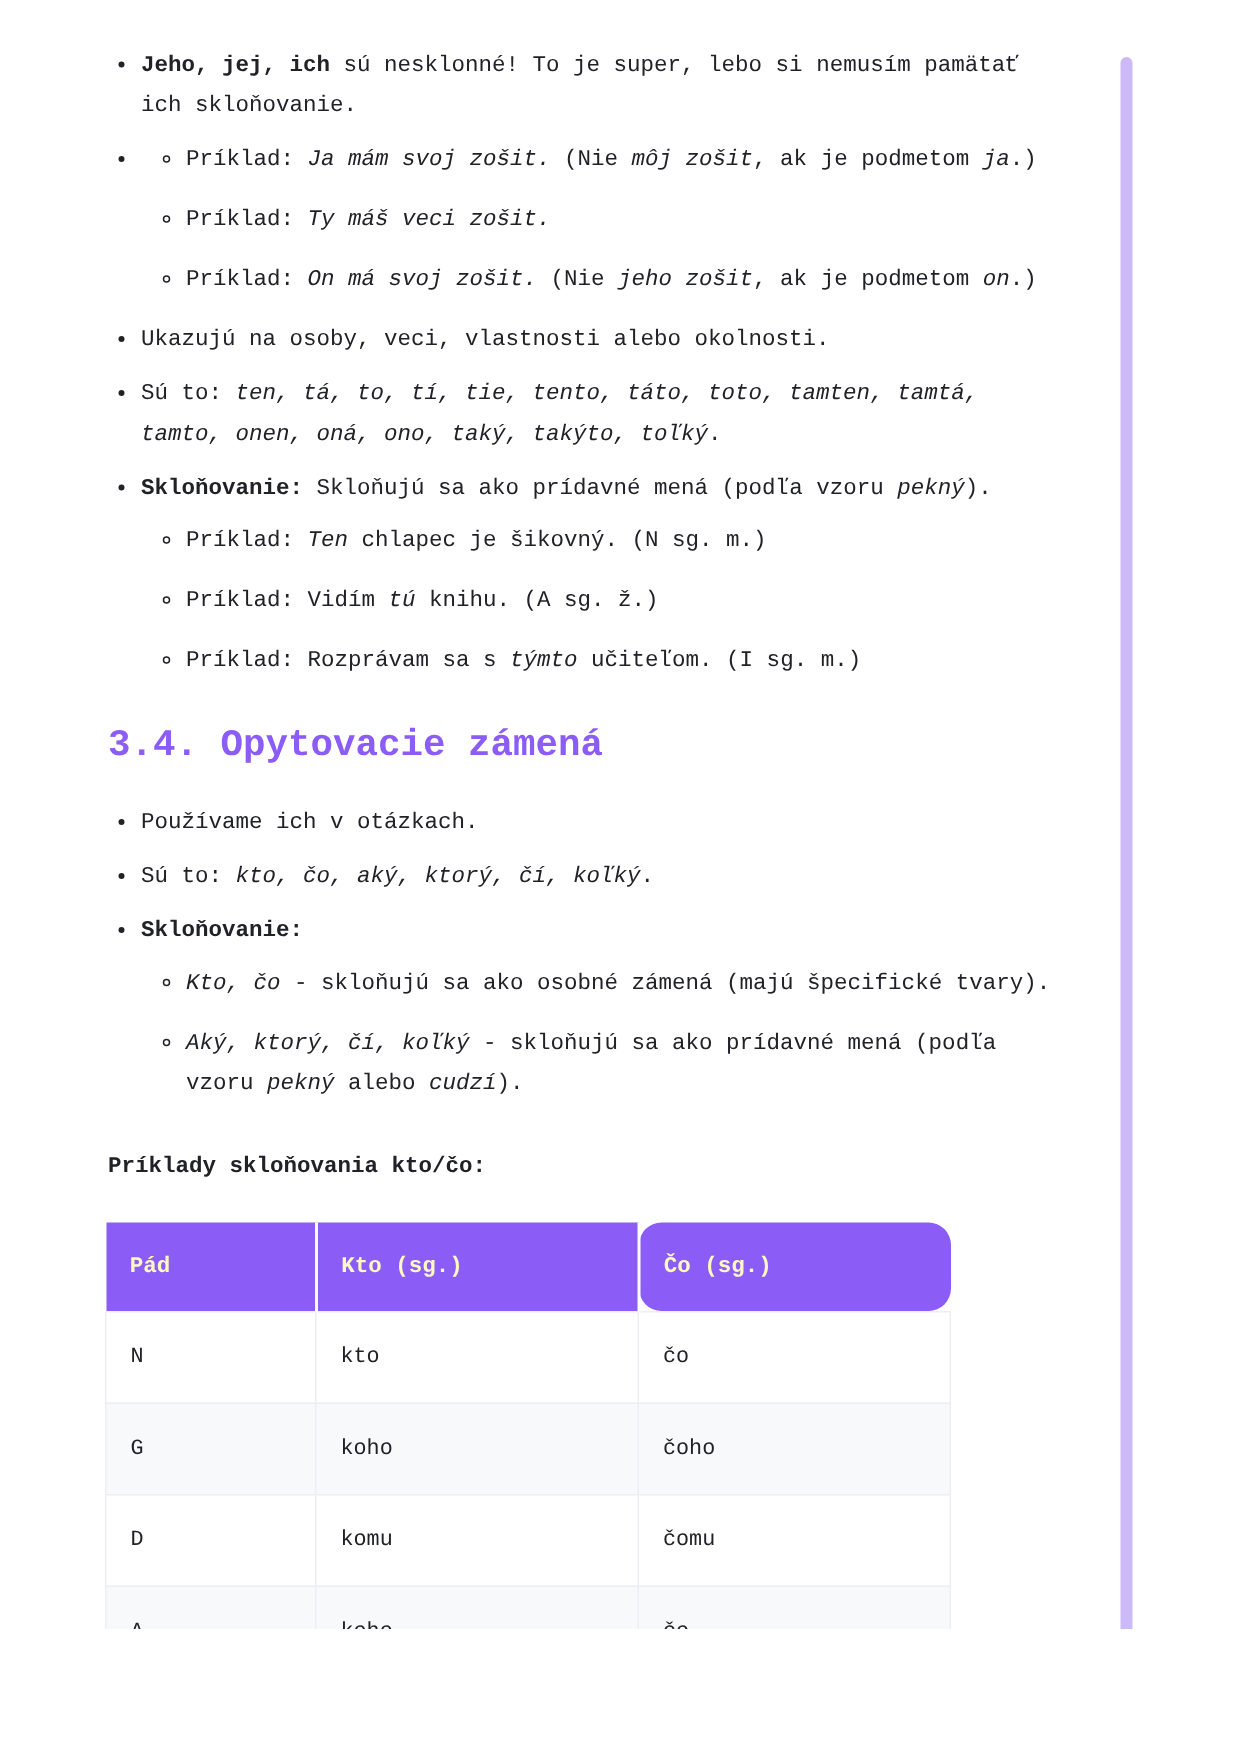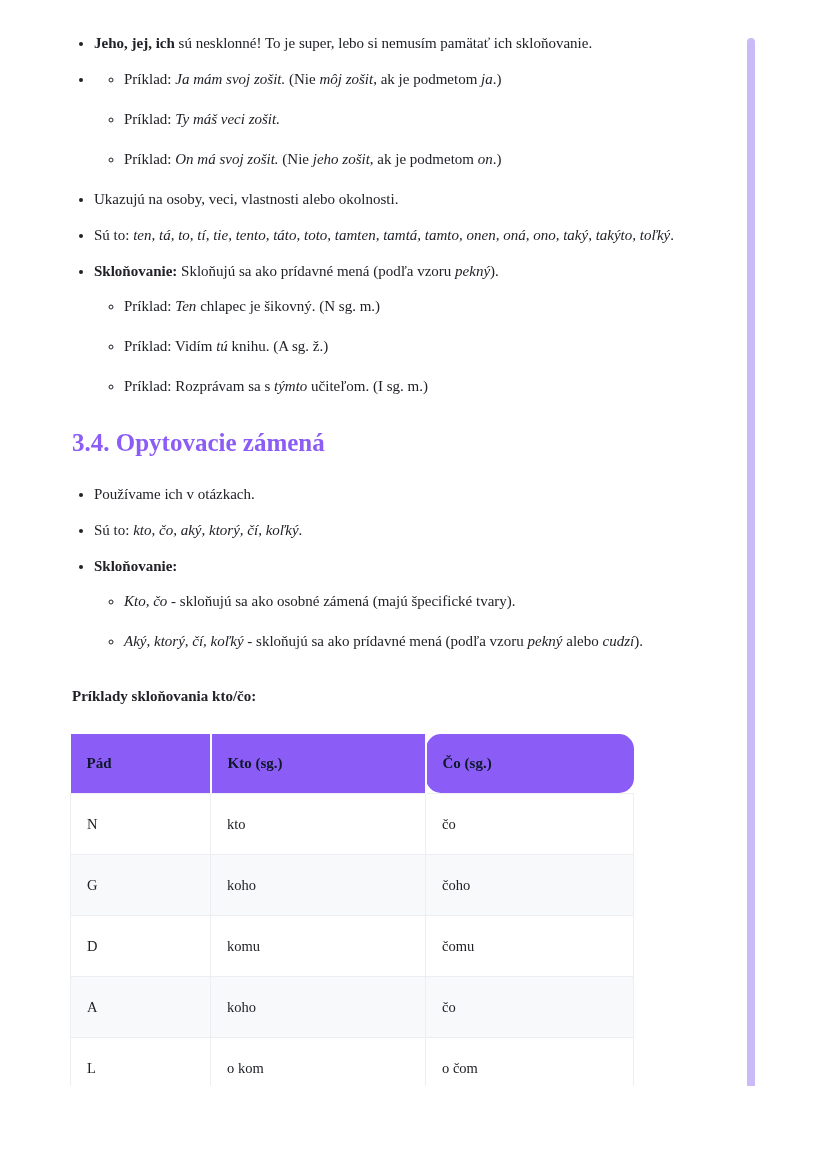--- a/index.html
+++ b/index.html
@@ -12,21 +12,21 @@
     --page-gap:#e9e9ee;
   }
   *{box-sizing:border-box;}
   html,body{margin:0;padding:0;background:#fff;}
   .canvas{
     position:relative;
     width:828px;
     height:1086px;
     background:#ffffff;
     overflow:hidden;
-    font-family:Liberation Serif, serif;
+    font-family:Liberation Mono, monospace;
     color:var(--text);
   }
   .content{
     position:absolute;
     left:72px;
     top:30px;
     width:642px;
     font-size:15px;
     line-height:1.8;
   }
@@ -52,21 +52,21 @@
   table.decl{
     border-collapse:collapse;
     table-layout:fixed;
     width:563px;
     margin-top:24px;
     margin-left:-2px;
     font-size:14.5px;
   }
   table.decl th{
     background:var(--accent);
-    color:#0f172a;
+    color:#fef9c3;
     font-weight:700;
     font-size:15px;
     text-align:left;
     padding:16px 16px;
     border-right:2px solid #ffffff;
   }
   table.decl th:last-child{border-right:none;border-radius:15px;}
   table.decl td{
     padding:17px 16px;
     border:1px solid var(--table-border);

